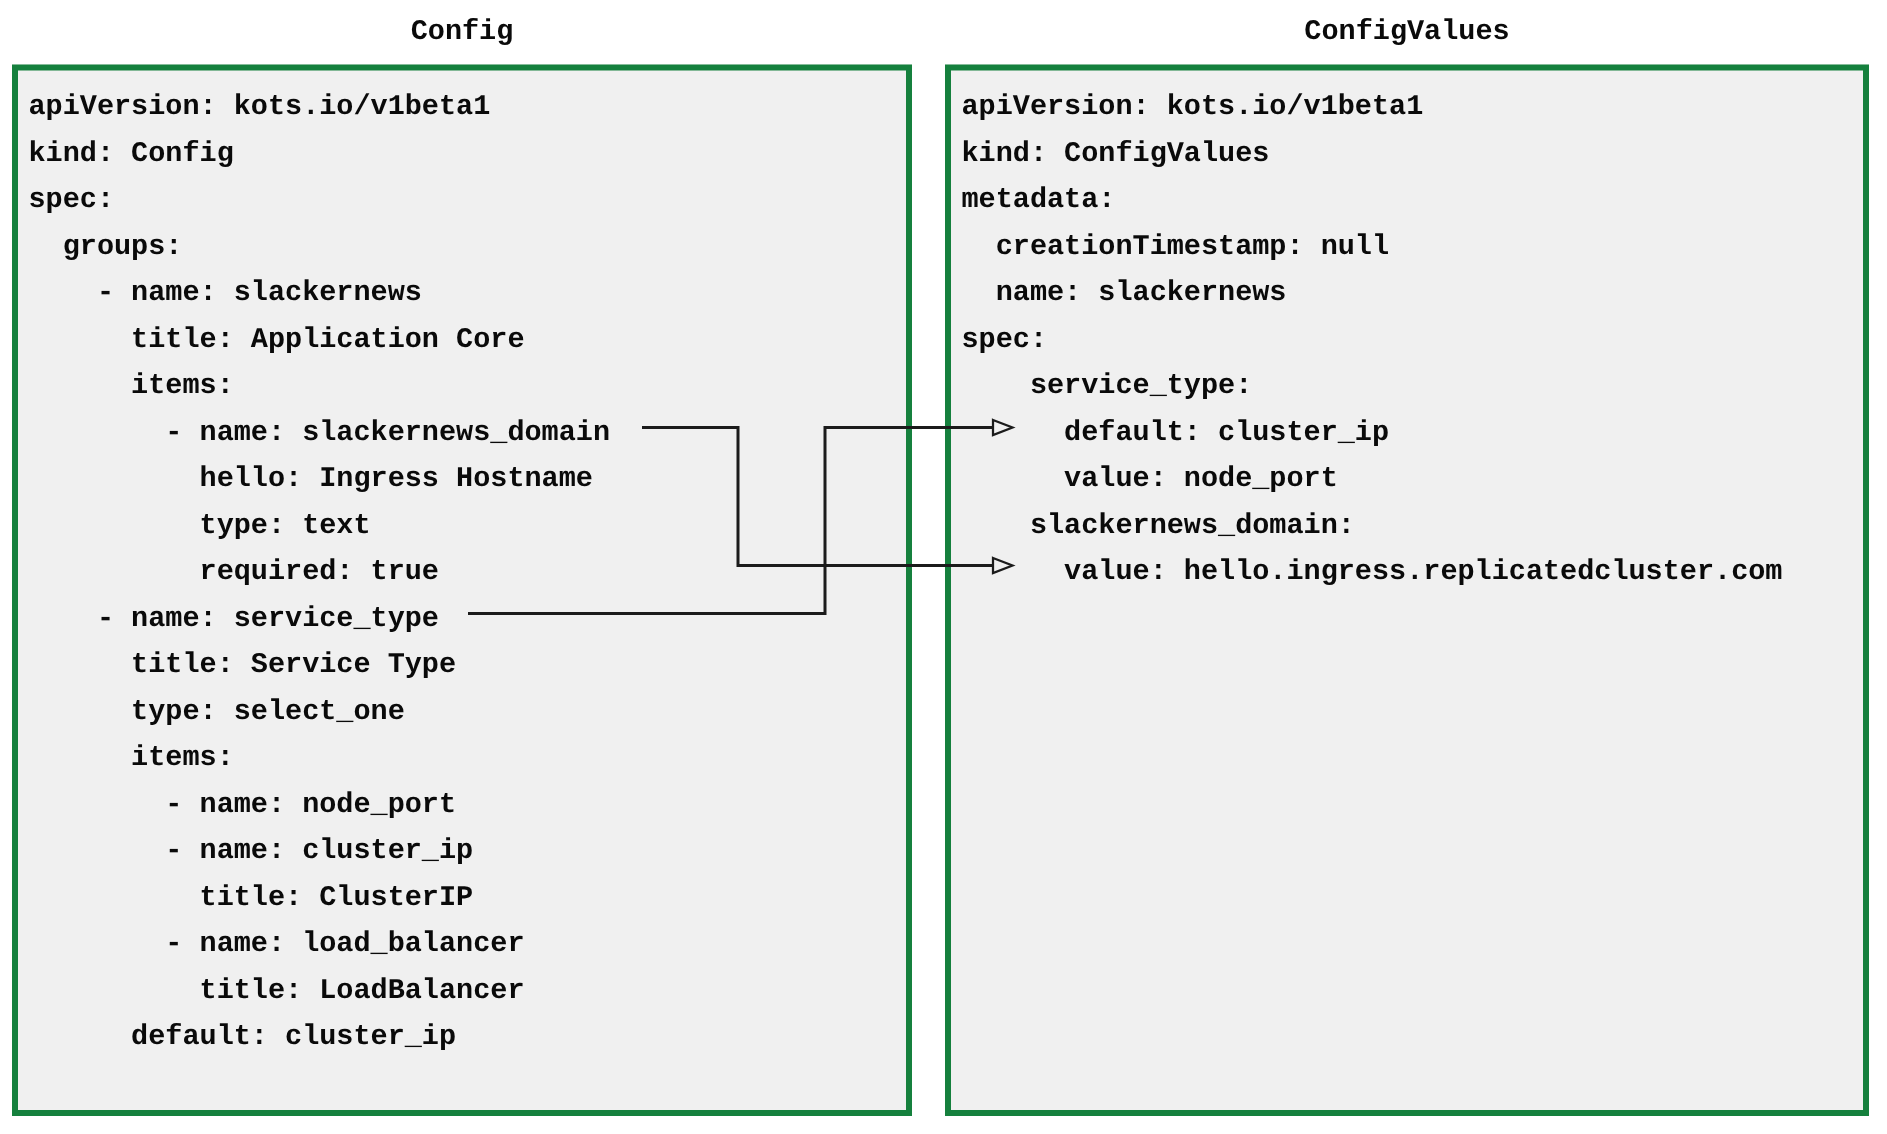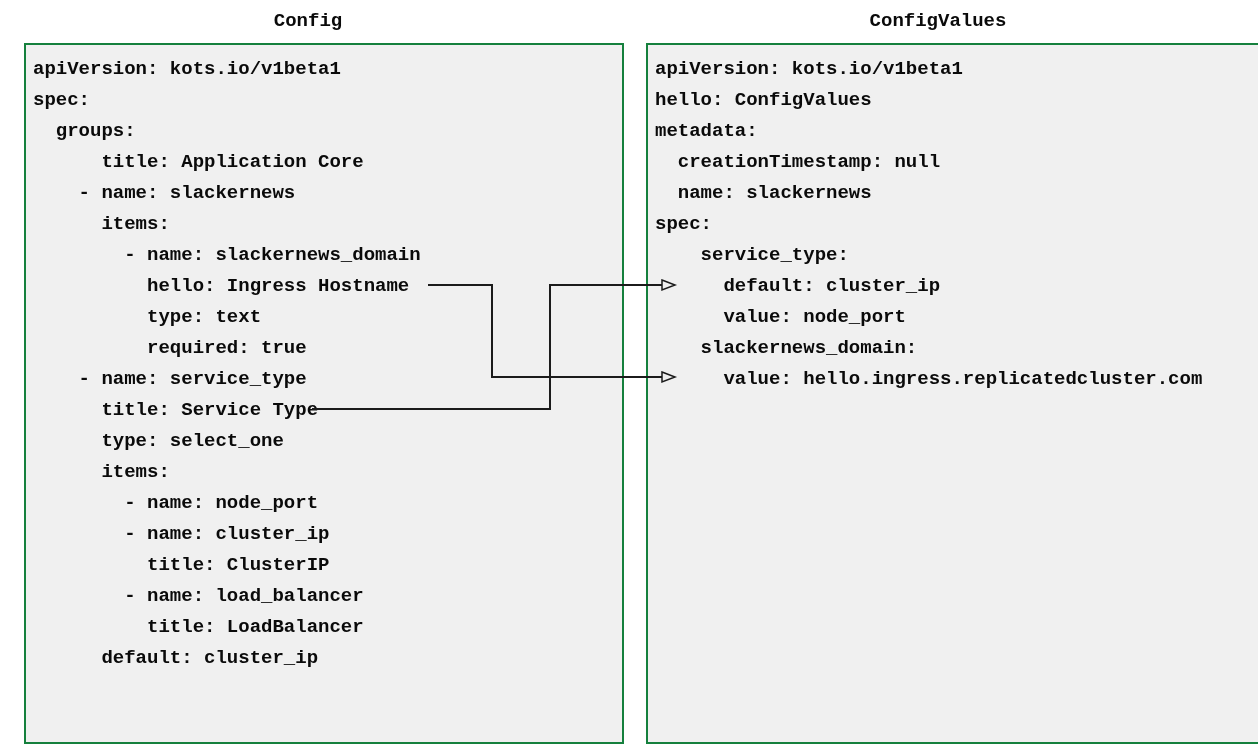--- a/index.html
+++ b/index.html
@@ -29,22 +29,21 @@
     color: #0a0a0a;
   }
   .panel-title.left  { left: 8px;   width: 600px; }
   .panel-title.right { left: 630px; width: 616px; font-family: Liberation Mono, monospace; }
   .panel {
     position: absolute;
     top: 43px;
     height: 701px;
     box-sizing: border-box;
     background: #f0f0f0;
-    border: 2px solid #15803d;
-    margin-left: 16px;
+    border: 4px solid #15803d;
   }
   .panel.left  { left: 8px;   width: 600px; }
   .panel.right { left: 630px; width: 616px; }
   .code {
     position: absolute;
     top: 9px;
     left: 7px;
     right: 2px;
   }
   .code-line {
@@ -67,24 +66,25 @@
 
 <div class="canvas">
 
   <div class="panel-title left">Config</div>
 
   <div class="panel-title right">ConfigValues</div>
 
   <div class="panel left">
     <div class="code">
         <div class="code-line">apiVersion: kots.io/v1beta1</div>
+        <div class="code-line">kind: Config</div>
         <div class="code-line">spec:</div>
         <div class="code-line">  groups:</div>
+        <div class="code-line">    - name: slackernews</div>
         <div class="code-line">      title: Application Core</div>
-        <div class="code-line">    - name: slackernews</div>
         <div class="code-line">      items:</div>
         <div class="code-line">        - name: slackernews_domain</div>
         <div class="code-line">          hello: Ingress Hostname</div>
         <div class="code-line">          type: text</div>
         <div class="code-line">          required: true</div>
         <div class="code-line">    - name: service_type</div>
         <div class="code-line">      title: Service Type</div>
         <div class="code-line">      type: select_one</div>
         <div class="code-line">      items:</div>
         <div class="code-line">        - name: node_port</div>
@@ -92,21 +92,21 @@
         <div class="code-line">          title: ClusterIP</div>
         <div class="code-line">        - name: load_balancer</div>
         <div class="code-line">          title: LoadBalancer</div>
         <div class="code-line">      default: cluster_ip</div>
       </div>
   </div>
 
   <div class="panel right">
     <div class="code">
         <div class="code-line">apiVersion: kots.io/v1beta1</div>
-        <div class="code-line">hello: ConfigValues</div>
+        <div class="code-line">kind: ConfigValues</div>
         <div class="code-line">metadata:</div>
         <div class="code-line">  creationTimestamp: null</div>
         <div class="code-line">  name: slackernews</div>
         <div class="code-line">spec:</div>
         <div class="code-line">    service_type:</div>
         <div class="code-line">      default: cluster_ip</div>
         <div class="code-line">      value: node_port</div>
         <div class="code-line">    slackernews_domain:</div>
         <div class="code-line">      value: hello.ingress.replicatedcluster.com</div>
       </div>

